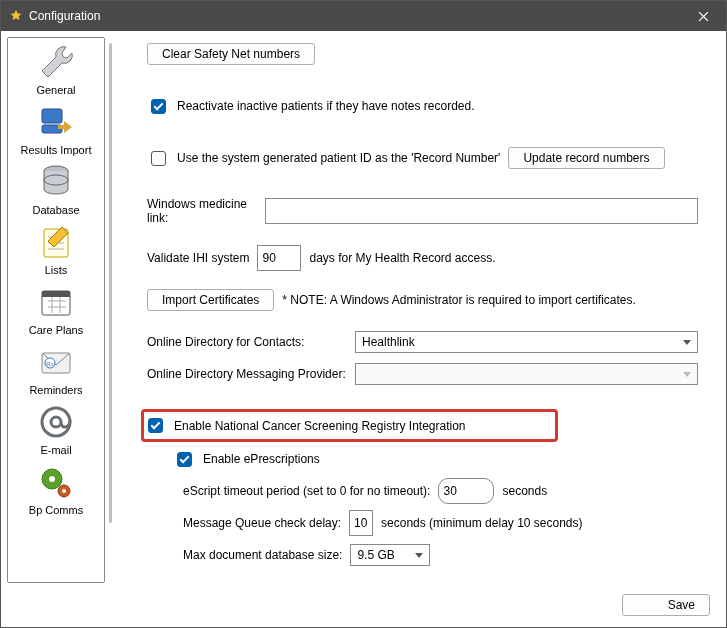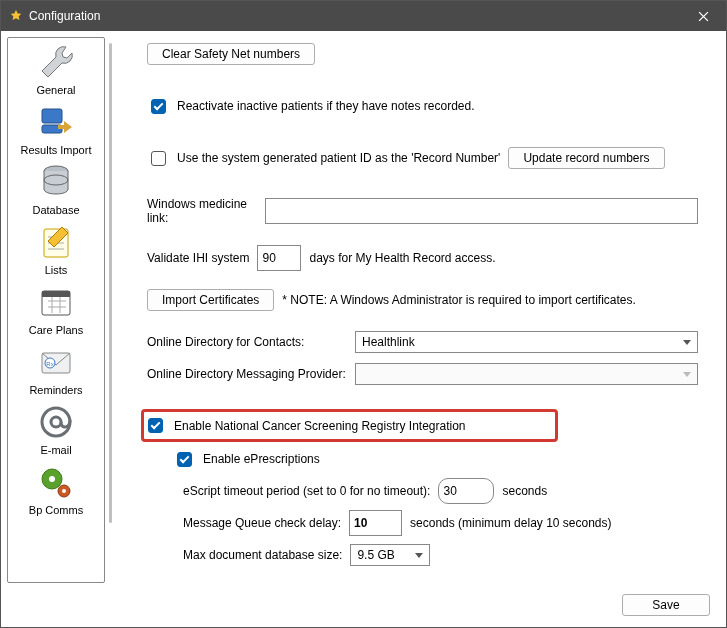--- a/index.html
+++ b/index.html
@@ -21,21 +21,21 @@
   .chk { appearance:none; width:15px; height:15px; border:1px solid #555; border-radius:3px; position:relative; cursor:pointer; flex-shrink:0; }
   .chk:checked { background:#0063b1; border-color:#0063b1; }
   .chk:checked::after { content:""; position:absolute; left:4px; top:1px; width:3px; height:7px; border:solid #fff; border-width:0 2px 2px 0; transform:rotate(45deg); }
   .textin { border:1px solid #888; height:22px; padding:12px 4px; font-family:inherit; font-size:12px; }
   .select-like { border:1px solid #888; height:22px; display:flex; align-items:center; justify-content:space-between; padding:0 6px; background:#fff; }
   .select-like.disabled { background:#fafafa; color:#888; }
   .chev { width:0;height:0;border-left:4px solid transparent;border-right:4px solid transparent;border-top:5px solid #555; }
   .hr-space { height:14px; }
   .highlight-box { border:3px solid #d23a31; border-radius:4px; padding:3px 0; margin-left:-6px; margin-right:140px;}
   .footer { height:44px; display:flex; justify-content:flex-end; align-items:center; gap:12px; padding-right:16px; }
-  .footer .btn { width:88px; }
+  .footer .btn { width:88px;text-align:right; }
   .thin-scroll { width:3px; background:#c0c0c0; border-radius:3px; margin:0 auto; height:100%;}
   .app-icon-svg { width:14px; height:14px; }
 </style>
 </head>
 <body>
 
 <div class="window">
   <div class="titlebar">
     <div class="title">
       <svg class="app-icon-svg" viewBox="0 0 16 16">
@@ -207,21 +207,21 @@
           <input type="checkbox" class="chk" checked="" style="">
           <span>Enable ePrescriptions</span>
         </div>
         <div class="row" style="padding-left:36px;">
           <span>eScript timeout period (set to 0 for no timeout):</span>
           <input class="textin" style="width: 56px; border-radius: 10px;" value="30">
           <span>seconds</span>
         </div>
         <div class="row" style="padding-left:36px;">
           <span>Message Queue check delay:</span>
-          <input class="textin" style="width: 53px; font-weight: bold;" value="10">
+          <input class="textin" style="width: 24px;" value="10">
           <span>seconds (minimum delay 10 seconds)</span>
         </div>
         <div class="row" style="padding-left:36px;">
           <span>Max document database size:</span>
           <div class="select-like" style="width:80px">
             <span>9.5 GB</span>
             <span class="chev"></span>
           </div>
         </div>
       </div>

